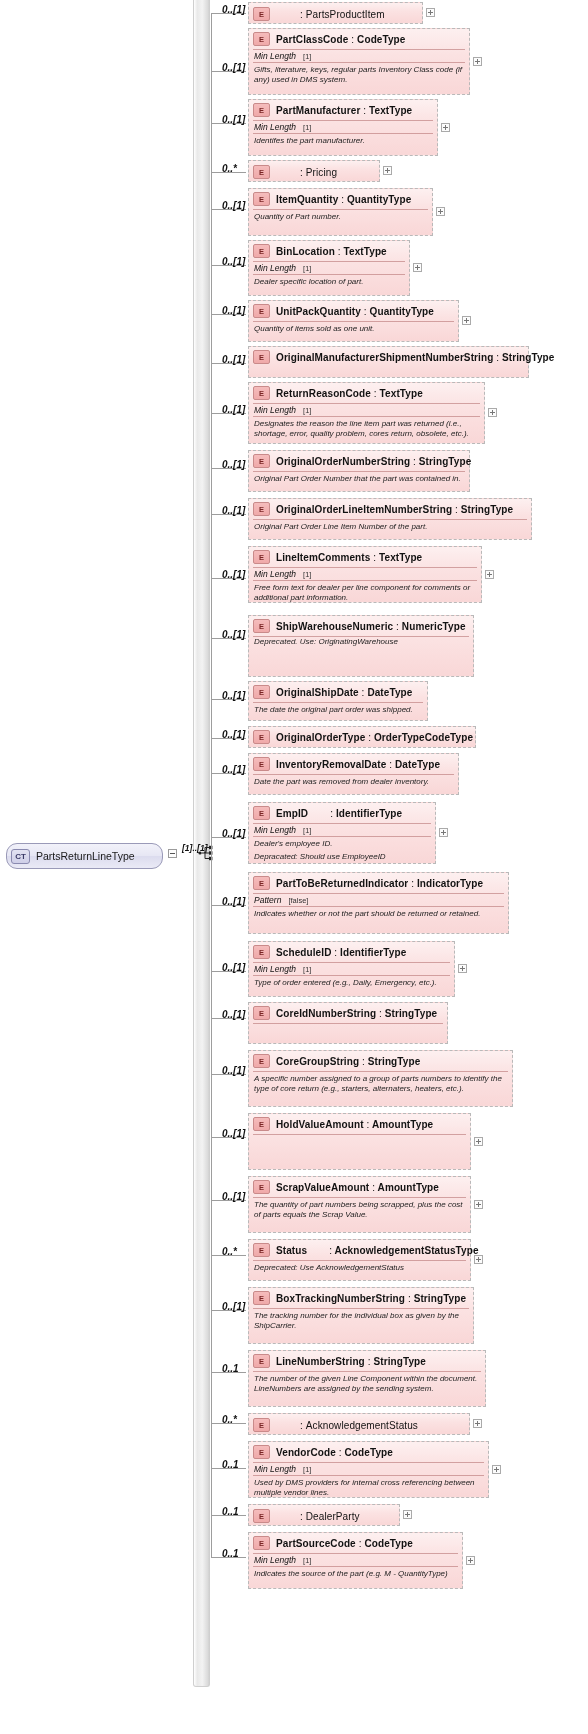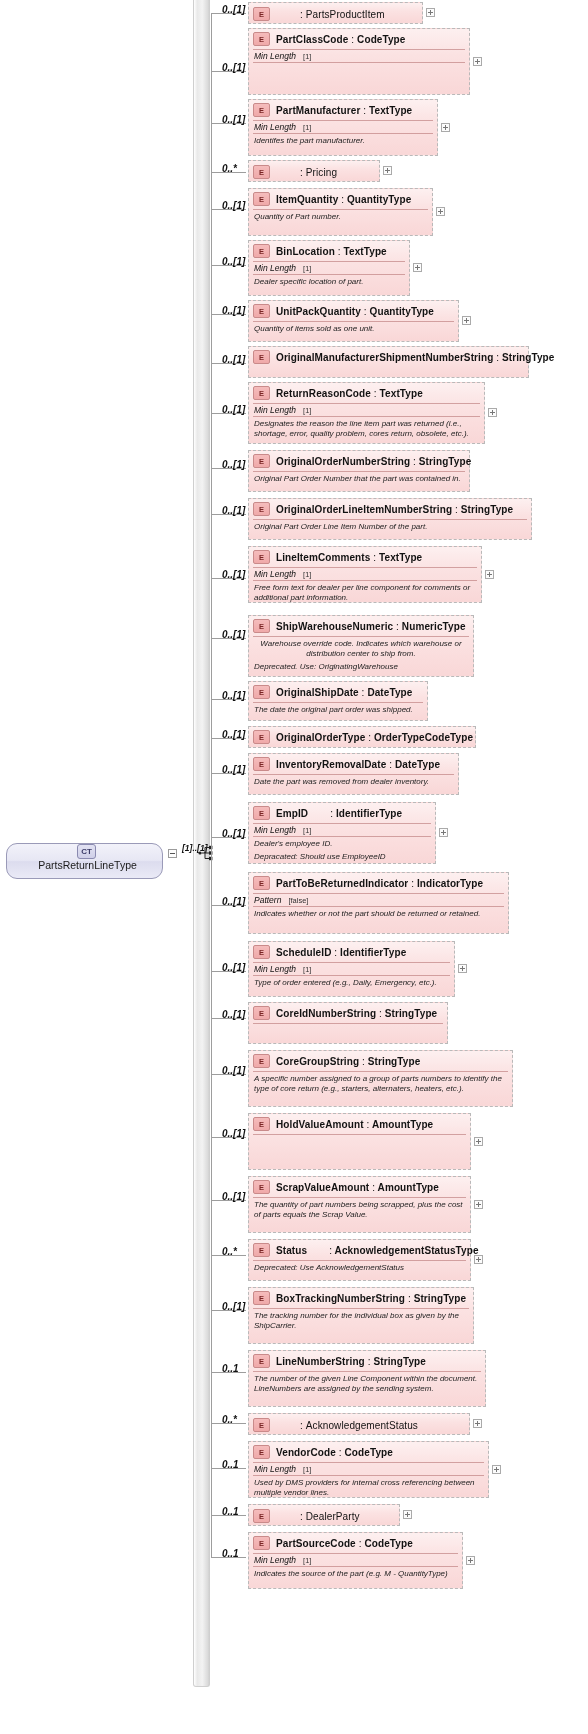--- a/index.html
+++ b/index.html
@@ -17,24 +17,24 @@
     position:absolute; left:193px; top:0; width:17px; height:1687px;
     background:linear-gradient(to right,#ffffff 0%,#e9e9e9 22%,#f3f3f3 55%,#d9d9d9 94%,#cfcfcf 100%);
     border:1px solid #cfcfcf;
     border-top:none;
     box-sizing:border-box;
   }
   .group-bar.cap-bottom{border-bottom-left-radius:3px;border-bottom-right-radius:3px;}
 
   
   .ct-node{
-    position:absolute; left:6px; top:843px; width:157px; height:36px;
+    position:absolute; left:6px; top:843px; width:157px; height:26px;
     border:1px solid #9a9ab8; border-radius:11px;
     background:linear-gradient(to bottom,#f2f2fa 0%,#e7e7f4 48%,#dcdcee 52%,#eaeaf6 100%);
-    display:flex; align-items:center; box-sizing:border-box;flex-direction:column;
+    display:flex; align-items:center; box-sizing:border-box;
   }
   .ct-badge{
     width:17px;height:13px;margin-left:4px;
     border:1px solid #8a8ab0;border-radius:3px;
     background:linear-gradient(to bottom,#e2e2f2,#cfcfe8);
     font-size:8px;font-weight:bold;color:#3a3a66;
     display:flex;align-items:center;justify-content:center;
     letter-spacing:0px;
   }
   .ct-label{font-size:10.5px;color:#1a1a1a;margin-left:6px;white-space:nowrap;}
@@ -224,20 +224,21 @@
         <div class="hdr">
           <div class="e-badge">E</div>
           <div class="e-name">PartClassCode <span class="e-sep">:</span> CodeType</div>
         </div>
         <div class="rule"></div>
         <div class="facet">
           <span>Min Length</span>
           <span class="fval">[1]</span>
         </div>
         <div class="rule"></div>
+        <div class="doc">Gifts, literature, keys, regular parts Inventory Class code (if any) used in DMS system.</div>
       </div>
       <div class="expander" style="left: 473px; top: 57px;"></div>
       <div class="elem" style="left: 248px; top: 99px; width: 190px; height: 57px;">
         <div class="hdr">
           <div class="e-badge">E</div>
           <div class="e-name">PartManufacturer <span class="e-sep">:</span> TextType</div>
         </div>
         <div class="rule"></div>
         <div class="facet">
           <span>Min Length</span>
@@ -335,21 +336,20 @@
         <div class="rule"></div>
         <div class="doc">Free form text for dealer per line component for comments or additional part information.</div>
       </div>
       <div class="expander" style="left: 485px; top: 570px;"></div>
       <div class="elem" style="left: 248px; top: 615px; width: 226px; height: 62px;">
         <div class="hdr">
           <div class="e-badge">E</div>
           <div class="e-name">ShipWarehouseNumeric <span class="e-sep">:</span> NumericType</div>
         </div>
         <div class="rule"></div>
-        <div class="doc center">Warehouse override code. Indicates which warehouse or distribution center to ship from.</div>
         <div class="doc" style="padding-top: 0px;">Deprecated. Use: OriginatingWarehouse</div>
       </div>
       <div class="elem" style="left: 248px; top: 681px; width: 180px; height: 40px;">
         <div class="hdr">
           <div class="e-badge">E</div>
           <div class="e-name">OriginalShipDate <span class="e-sep">:</span> DateType</div>
         </div>
         <div class="rule"></div>
         <div class="doc">The date the original part order was shipped.</div>
       </div>

